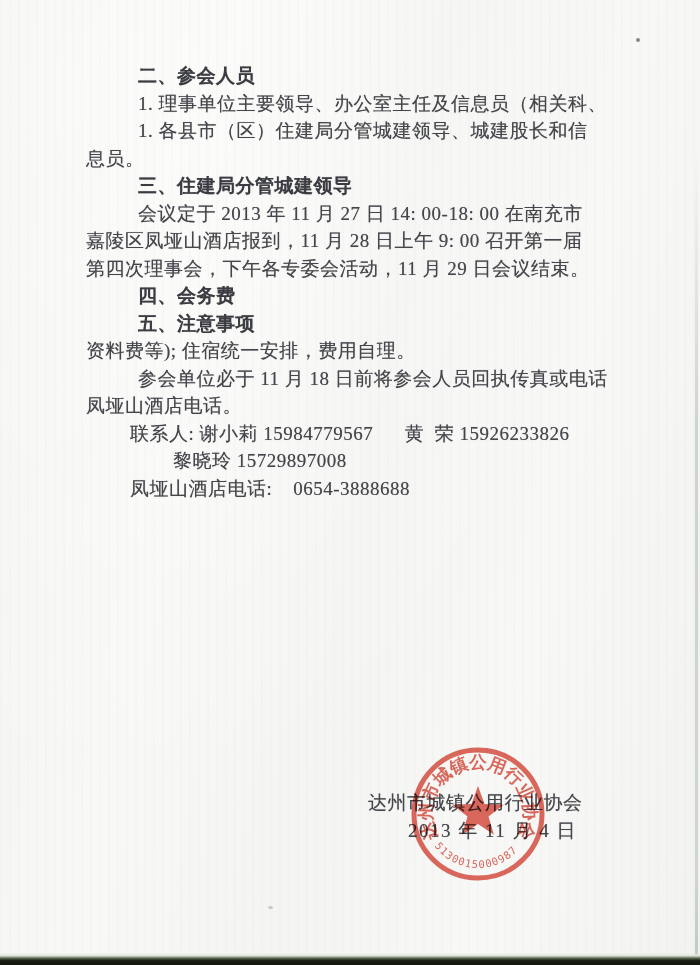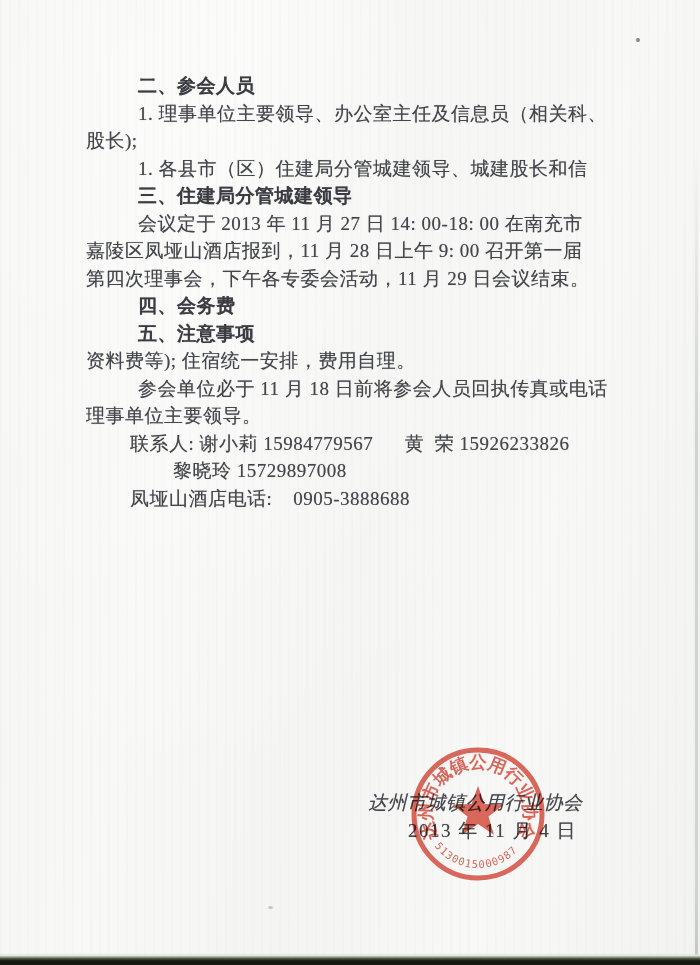--- a/index.html
+++ b/index.html
@@ -15,37 +15,37 @@
       linear-gradient(100deg,#f3f4f1 0%,#f8f8f6 28%,#f4f5f2 52%,#f8f8f6 74%,#f2f3f0 100%);
     color:#45464b;
   }
   
   .page::before{
     content:"";position:absolute;inset:0;pointer-events:none;
     background:repeating-linear-gradient(90deg,
       rgba(120,130,120,0.025) 0 2px, rgba(255,255,255,0) 2px 9px);
   }
   .doc{
-    position:absolute;left:86px;top:72px;width:545px;
+    position:absolute;left:86px;top:62px;width:545px;
     font-size:19px;letter-spacing:.5px;
   }
   .line{height:27.5px;line-height:27.5px;white-space:pre;
     text-shadow:0 0 .7px rgba(70,71,78,.55);}
   .heading{padding-left:52px;font-weight:700;color:#3b3c41;}
   .indent{padding-left:52px;}
   .wrap{padding-left:0;}
   .contact{padding-left:44px;}
   .contact2{padding-left:87px;}
   .attach{padding-left:12px;}
   .blank{height:27.5px;}
   .signature{
     position:absolute;left:86px;top:789px;width:560px;
     font-size:19px;letter-spacing:.5px;
   }
-  .sign-org{padding-left:282px;font-style:italic;}
+  .sign-org{padding-left:282px;}
   .sign-date{padding-left:322px;letter-spacing:1.5px;}
   .stamp{
     position:absolute;left:378px;top:714px;width:200px;height:200px;
     opacity:.82;mix-blend-mode:multiply;
   }
   .speck{position:absolute;border-radius:50%;}
   .speck-a{left:636px;top:38px;width:4px;height:4px;background:#6d6d6f;opacity:.8;}
   .speck-b{left:268px;top:906px;width:5px;height:3px;background:#b9bdb6;opacity:.8;}
   .right-shadow{
     position:absolute;top:150px;right:2px;width:3px;height:806px;
@@ -60,34 +60,34 @@
   }
 </style>
 </head>
 <body>
 
 <div class="page">
 
   <div class="doc">
       <div class="line heading">二、参会人员</div>
       <div class="line indent">1. 理事单位主要领导、办公室主任及信息员（相关科、</div>
-      <div class="line wrap">股长);</div>
       <div class="line indent">1. 各县市（区）住建局分管城建领导、城建股长和信</div>
+      <div class="line wrap">息员。</div>
       <div class="line heading">三、住建局分管城建领导</div>
       <div class="line indent">会议定于 2013 年 11 月 27 日 14: 00-18: 00 在南充市</div>
       <div class="line wrap">嘉陵区凤垭山酒店报到，11 月 28 日上午 9: 00 召开第一届</div>
       <div class="line wrap">第四次理事会，下午各专委会活动，11 月 29 日会议结束。</div>
       <div class="line heading">四、会务费</div>
       <div class="line heading">五、注意事项</div>
       <div class="line wrap">资料费等); 住宿统一安排，费用自理。</div>
       <div class="line indent">参会单位必于 11 月 18 日前将参会人员回执传真或电话</div>
-      <div class="line wrap">理事单位主要领导。</div>
+      <div class="line wrap">凤垭山酒店电话。</div>
       <div class="line contact">联系人: 谢小莉 15984779567      黄  荣 15926233826</div>
       <div class="line contact2">黎晓玲 15729897008</div>
-      <div class="line contact">凤垭山酒店电话:    0905-3888688</div>
+      <div class="line contact">凤垭山酒店电话:    0654-3888688</div>
       <div class="line blank"></div>
     </div>
 
   <div class="signature">
     <div class="line sign-org">达州市城镇公用行业协会</div>
     <div class="line sign-date">2013 年 11 月 4 日</div>
   </div>
 
   <svg class="stamp" viewBox="0 0 200 200" xmlns="http://www.w3.org/2000/svg">
     <defs>

